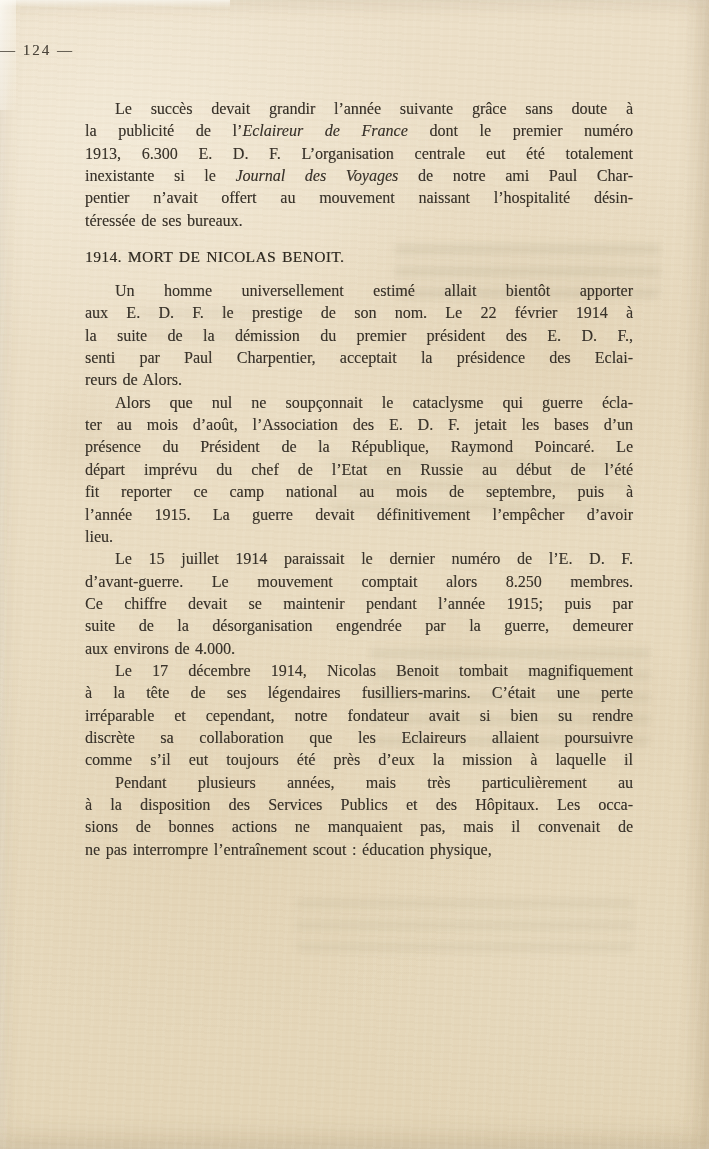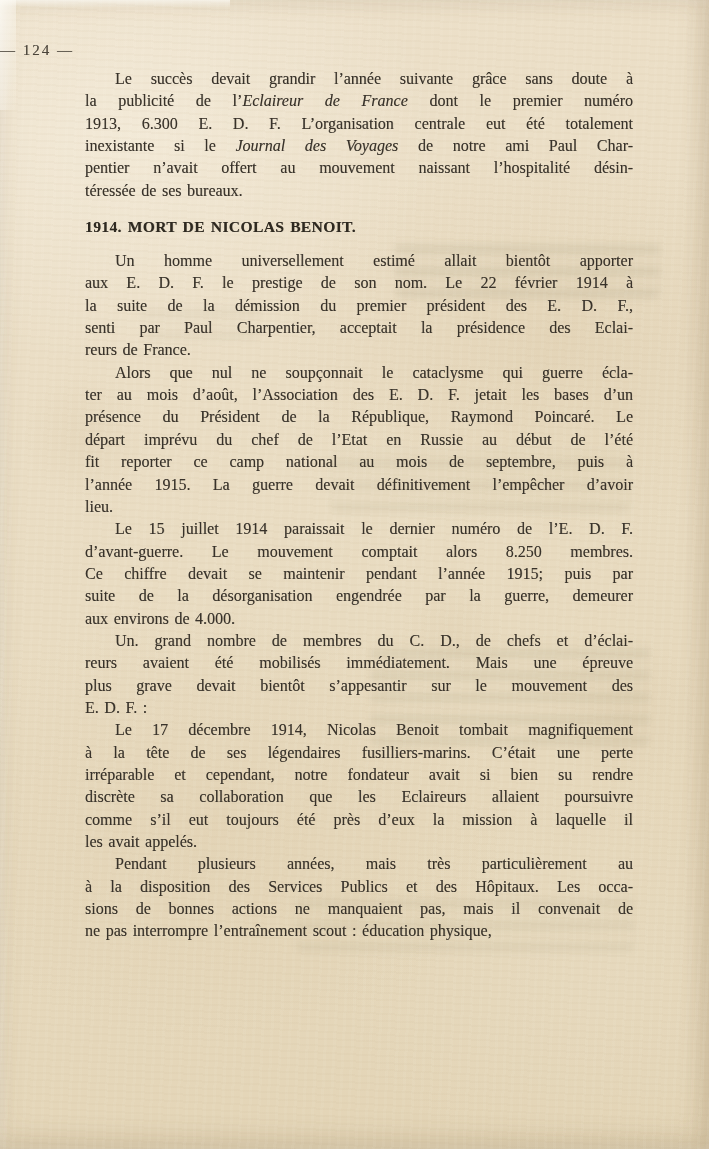--- a/index.html
+++ b/index.html
@@ -53,36 +53,36 @@
   .sm4{left:295px;top:896px;width:340px;height:56px;opacity:.7;}
   .sm5{left:140px;top:300px;width:120px;height:40px;opacity:.5;}
 
   .folio{
     position:absolute;top:42px;left:0;width:700px;
     text-align:left;font-size:15px;letter-spacing:2px;
     color:#4a443a;
     text-shadow:0.3px 0.3px 0.4px rgba(74,68,58,0.4);
   }
   .text-block{
-    position:absolute;left:85px;top:68px;width:548px;
+    position:absolute;left:85px;top:98px;width:548px;
     font-size:16px;line-height:22.35px;
     text-shadow:0.3px 0.3px 0.5px rgba(58,52,43,0.38);
     word-spacing:1.6px;
   }
   .paragraph{margin:0;}
   .line{
     text-align:justify;
     text-align-last:justify;
     min-height:22.35px;
   }
   .line.first{text-indent:30px;}
   .line.last{text-align-last:left;}
   .heading{
     font-size:15.5px;line-height:22px;
-    font-weight:bold;letter-spacing:0.4px;
+    font-weight:normal;letter-spacing:0.4px;
     margin:14px 0 12px 0;
     color:#2e2920;
     text-shadow:0.4px 0.4px 0.5px rgba(46,41,32,0.45);
   }
   i{font-style:italic;}
 </style>
 </head>
 <body>
 
 <div class="scan">
@@ -106,51 +106,44 @@
         <div class="line">inexistante si le <i>Journal des Voyages</i> de notre ami Paul Char-</div>
         <div class="line">pentier n’avait offert au mouvement naissant l’hospitalité désin-</div>
         <div class="line last">téressée de ses bureaux.</div>
       </div>
       <h2 class="heading">1914. MORT DE NICOLAS BENOIT.</h2>
       <div class="paragraph">
         <div class="line first">Un homme universellement estimé allait bientôt apporter</div>
         <div class="line">aux E. D. F. le prestige de son nom. Le 22 février 1914 à</div>
         <div class="line">la suite de la démission du premier président des E. D. F.,</div>
         <div class="line">senti par Paul Charpentier, acceptait la présidence des Eclai-</div>
-        <div class="line last">reurs de France.</div>
+        <div class="line last">reurs de Alors.</div>
       </div>
       <div class="paragraph">
         <div class="line first">Alors que nul ne soupçonnait le cataclysme qui guerre écla-</div>
         <div class="line">ter au mois d’août, l’Association des E. D. F. jetait les bases d’un</div>
         <div class="line">présence du Président de la République, Raymond Poincaré. Le</div>
         <div class="line">départ imprévu du chef de l’Etat en Russie au début de l’été</div>
         <div class="line">fit reporter ce camp national au mois de septembre, puis à</div>
         <div class="line">l’année 1915. La guerre devait définitivement l’empêcher d’avoir</div>
         <div class="line last">lieu.</div>
       </div>
       <div class="paragraph">
         <div class="line first">Le 15 juillet 1914 paraissait le dernier numéro de l’E. D. F.</div>
         <div class="line">d’avant-guerre. Le mouvement comptait alors 8.250 membres.</div>
         <div class="line">Ce chiffre devait se maintenir pendant l’année 1915; puis par</div>
         <div class="line">suite de la désorganisation engendrée par la guerre, demeurer</div>
         <div class="line last">aux environs de 4.000.</div>
       </div>
       <div class="paragraph">
-        <div class="line first">Un. grand nombre de membres du C. D., de chefs et d’éclai-</div>
-        <div class="line">reurs avaient été mobilisés immédiatement. Mais une épreuve</div>
-        <div class="line">plus grave devait bientôt s’appesantir sur le mouvement des</div>
-        <div class="line last">E. D. F. :</div>
-      </div>
-      <div class="paragraph">
         <div class="line first">Le 17 décembre 1914, Nicolas Benoit tombait magnifiquement</div>
         <div class="line">à la tête de ses légendaires fusilliers-marins. C’était une perte</div>
         <div class="line">irréparable et cependant, notre fondateur avait si bien su rendre</div>
         <div class="line">discrète sa collaboration que les Eclaireurs allaient poursuivre</div>
         <div class="line">comme s’il eut toujours été près d’eux la mission à laquelle il</div>
-        <div class="line last">les avait appelés.</div>
       </div>
       <div class="paragraph">
         <div class="line first">Pendant plusieurs années, mais très particulièrement au</div>
         <div class="line">à la disposition des Services Publics et des Hôpitaux. Les occa-</div>
         <div class="line">sions de bonnes actions ne manquaient pas, mais il convenait de</div>
         <div class="line last">ne pas interrompre l’entraînement scout : éducation physique,</div>
       </div>
     </main>
 </div>
 

